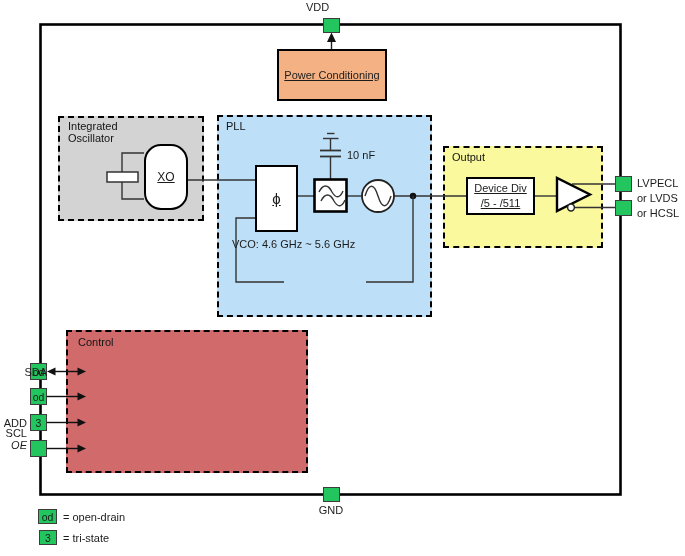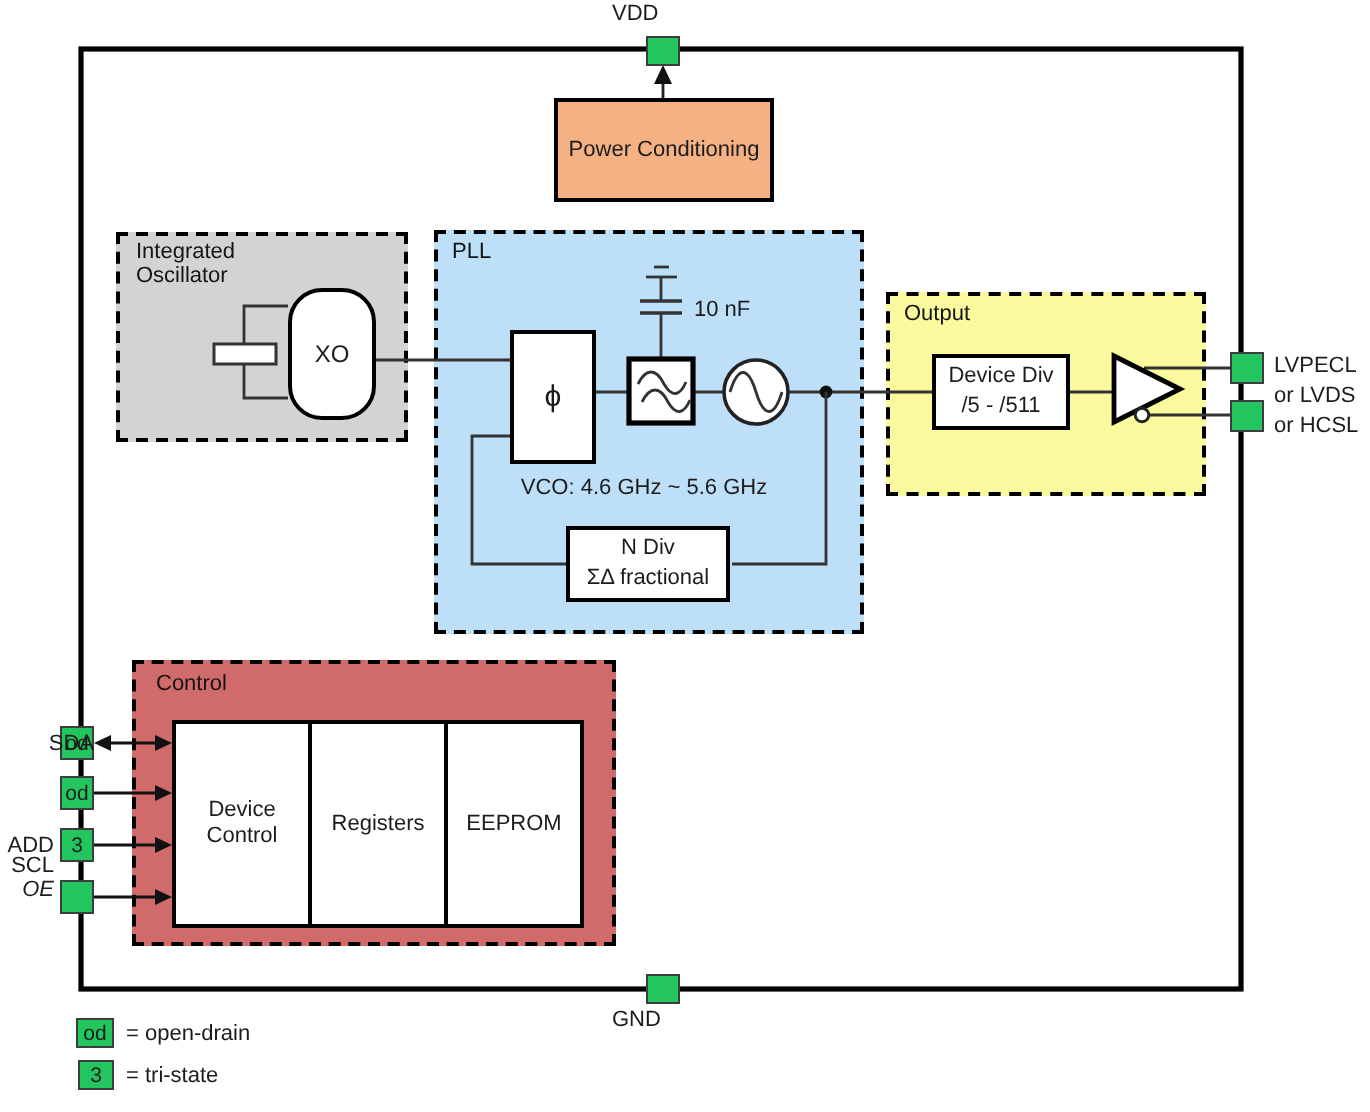--- a/index.html
+++ b/index.html
@@ -6,21 +6,21 @@
   #canvas{
     position:relative;width:685px;height:556px;background:#fff;overflow:hidden;
     font-family:"Liberation Sans","DejaVu Sans",sans-serif;color:#1c1c1c;
   }
   .abs{position:absolute;}
   .lbl{position:absolute;font-size:11px;line-height:13px;white-space:nowrap;color:#1c1c1c;}
   .dashedbox{position:absolute;border:2px dashed #000;box-sizing:border-box;}
   .solidbox{
     position:absolute;background:#fff;border:2.4px solid #000;box-sizing:border-box;
     display:flex;flex-direction:column;align-items:center;justify-content:center;
-    text-align:center;font-size:11px;line-height:15px;
+    text-align:center;font-size:11px;line-height:15px;text-decoration:underline;
   }
   .pin{
     position:absolute;background:#22c55e;border:1.6px solid #3d3d3d;box-sizing:border-box;
     display:flex;align-items:center;justify-content:center;font-size:10.5px;color:#1c1c1c;
   }
   .pinlabel{position:absolute;font-size:11px;text-align:right;width:27px;left:0;white-space:nowrap;}
   .svglayer{position:absolute;left:0;top:0;z-index:2;}
   .layer1{z-index:1;}
   .layer3{z-index:3;}
   .grouplabel{position:absolute;font-size:11px;line-height:12px;z-index:3;color:#141414;}
@@ -118,49 +118,34 @@
   <div class="solidbox layer3" style="left:144px;top:144px;width:44px;height:66px;font-size:12px;border-radius:17px;">
     <span>XO</span>
   </div>
 
   <div class="solidbox layer3" style="left:255px;top:165px;width:43px;height:67px;font-size:15px;">
     <span>ϕ</span>
   </div>
 
   <div class="lbl layer3 abs" style="left:347px;top:149px;">10 nF</div>
 
-  <div class="lbl layer3 abs" style="left:232px;top:238px;width:180px;text-align:center;">VCO: 4.6 GHz ~ 5.6 GHz</div>
+  <div class="lbl layer3 abs" style="left:232px;top:238px;width:180px;">VCO: 4.6 GHz ~ 5.6 GHz</div>
 
-  <div class="solidbox layer3" style="left:283px;top:263px;width:82px;height:38px;">
-    <span>N Div</span>
-    <span>ΣΔ fractional</span>
-  </div>
 
   <div class="solidbox layer3" style="left:466px;top:177px;width:69px;height:38px;">
     <span>Device Div</span>
     <span>/5 - /511</span>
   </div>
 
-  <div class="abs layer3" style="left:86px;top:360px;width:206px;height:104px;background:#fff;border:2.4px solid #000;box-sizing:border-box;display:flex;">
-    <div class="ctrlcol">
-      <span>Device Control</span>
-    </div>
-    <div class="ctrlcol">
-      <span>Registers</span>
-    </div>
-    <div class="ctrlcol">
-      <span>EEPROM</span>
-    </div>
-  </div>
 
   <div class="pin layer3" style="left:323px;top:18px;width:17px;height:15px;"></div>
   <div class="lbl layer3" style="left:306px;top:1px;width:50px;text-align:left;">VDD</div>
 
   <div class="pin layer3" style="left:323px;top:487px;width:17px;height:15px;"></div>
-  <div class="lbl layer3" style="left:306px;top:504px;width:50px;text-align:left;">GND</div>
+  <div class="lbl layer3" style="left:306px;top:504px;width:50px;text-align:center;">GND</div>
 
   <div class="pin layer3" style="left:30px;top:363px;width:17px;height:17px;">
       <span>od</span>
     </div>
   <div class="pinlabel layer3" style="top:366px;padding-left:20px;">SDA</div>
 
   <div class="pin layer3" style="left:30px;top:388px;width:17px;height:17px;">
       <span>od</span>
     </div>
   <div class="pinlabel layer3" style="top:391px;margin-top:36px;">SCL</div>

